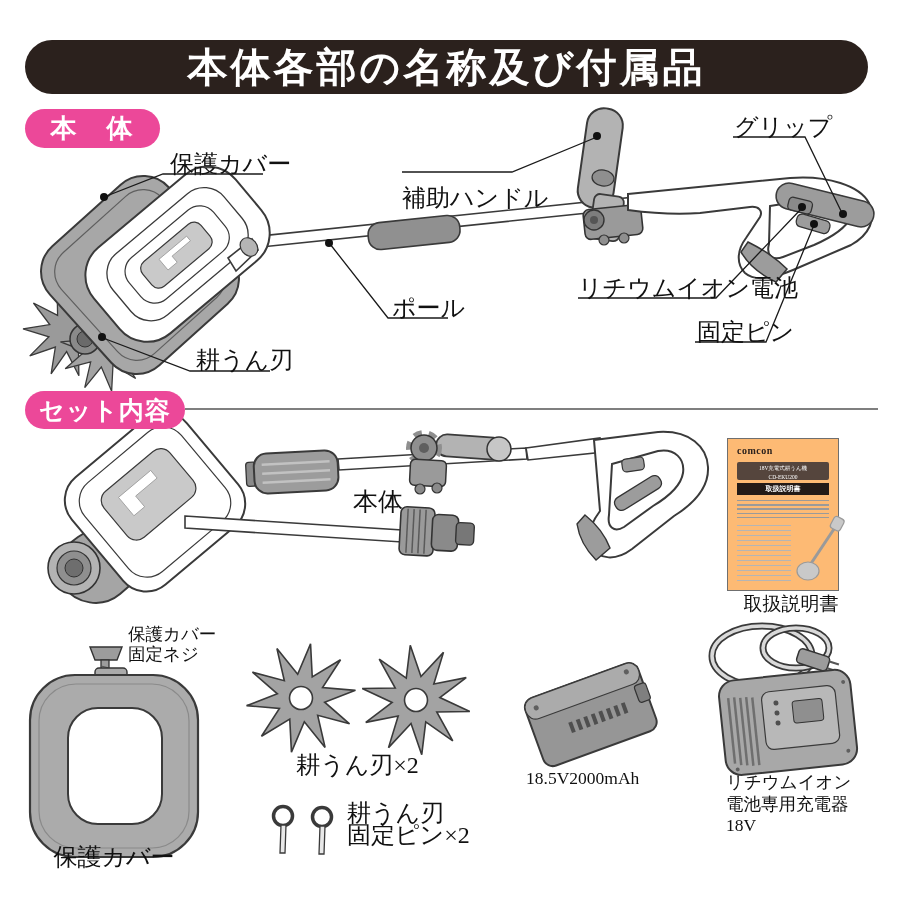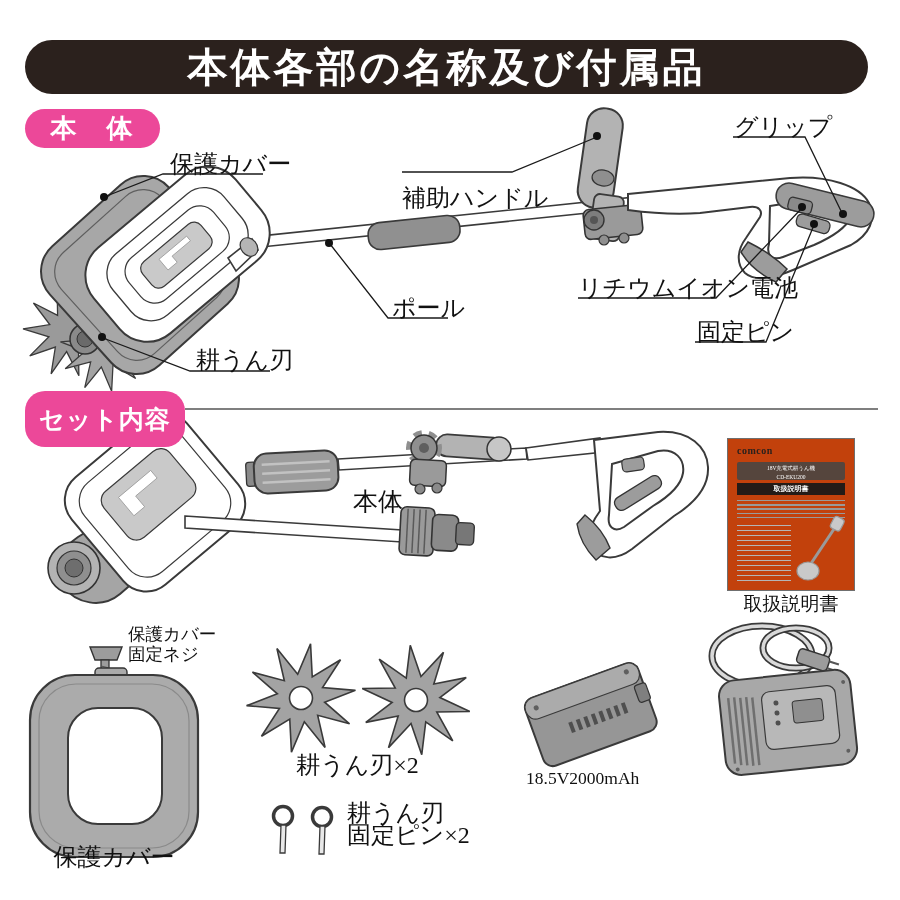--- a/index.html
+++ b/index.html
@@ -13,29 +13,29 @@
     left:25px;top:40px;width:843px;height:54px;border-radius:27px;
     background:#2b211d;display:flex;align-items:center;justify-content:center;
   }
   .banner .t{color:#fff;font-size:40px;font-weight:700;letter-spacing:3px;}
   
   .pill{
     background:#ec4899;border-radius:20px;display:flex;align-items:center;justify-content:center;
     color:#fff;font-weight:700;
   }
   .pill-hontai{left:25px;top:109px;width:135px;height:39px;font-size:26px;letter-spacing:2px;}
-  .pill-set{left:25px;top:391px;width:160px;height:56px;font-size:25px;letter-spacing:1px;}
+  .pill-set{left:25px;top:391px;width:160px;height:38px;font-size:25px;letter-spacing:1px;}
   
   .lbl{position:absolute;font-size:24px;font-weight:500;line-height:1.2;white-space:nowrap;color:#111;}
   .lbl.small{font-size:17.5px;}
   .center{text-align:center;}
   svg{position:absolute;left:0;top:0;}
   
   .booklet{
-    left:727px;top:438px;width:128px;height:153px;background:#c2410c;
+    left:727px;top:438px;width:112px;height:153px;background:#fdba74;
     border:1.5px solid #6f6f6f;box-sizing:border-box;
   }
   .booklet .brand{position:absolute;left:9px;top:6px;font-size:10px;font-weight:700;color:#2b211d;letter-spacing:0.5px;}
   .booklet .hdr1{
     position:absolute;left:9px;right:9px;top:23px;height:18px;background:#55453d;border-radius:2px;
     color:#fff;font-size:5.5px;line-height:1.55;text-align:center;padding-top:2px;box-sizing:border-box;
   }
   .booklet .hdr2{
     position:absolute;left:9px;right:9px;top:44px;height:12px;background:#241b17;
     color:#fff;font-size:7px;font-weight:700;text-align:center;line-height:12px;
@@ -302,14 +302,19 @@
   </div>
   <div class="lbl center" style="left:30px;top:843px;width:168px;">保護カバー</div>
   <div class="lbl center" style="left:245px;top:751px;width:225px;">耕うん刃×2</div>
   <div class="lbl" style="left:347px;top:803px;line-height:21.5px;">
     <div>耕うん刃</div>
     <div>固定ピン×2</div>
   </div>
   <div class="lbl small" style="left:526px;top:767px;line-height:22.5px;">
     <div>18.5V2000mAh</div>
   </div>
+  <div class="lbl small" style="left:726px;top:772px;line-height:21.5px;">
+    <div>リチウムイオン</div>
+    <div>電池専用充電器</div>
+    <div>18V</div>
+  </div>
 
 </div>
 
 </body></html>

